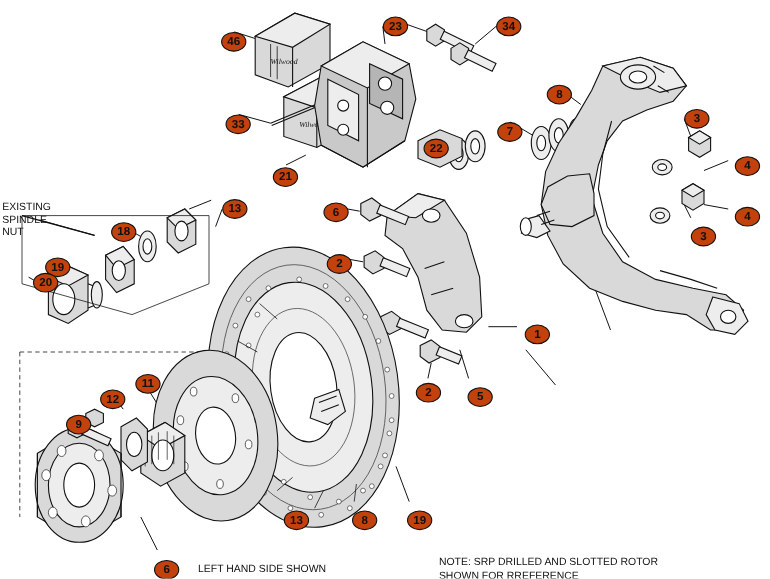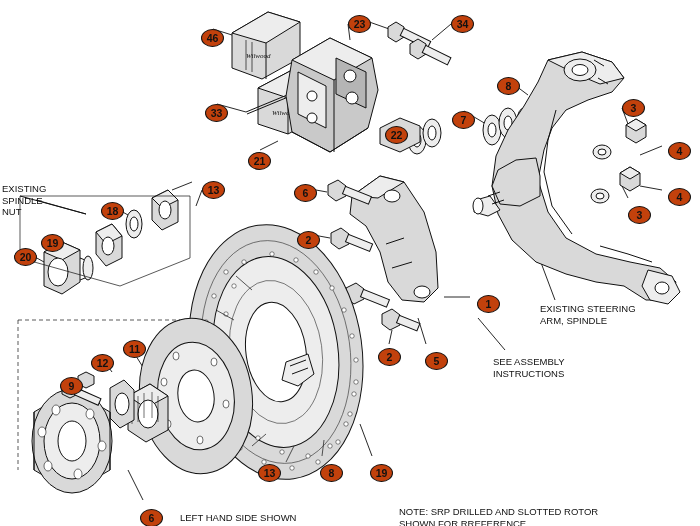--- a/index.html
+++ b/index.html
@@ -336,32 +336,28 @@
   <div class="callout" style="left:140px;top:509px">6</div>
   <div class="callout" style="left:91px;top:354px">12</div>
   <div class="callout" style="left:123px;top:340px">11</div>
   <div class="callout" style="left:258px;top:464px">13</div>
   <div class="callout" style="left:370px;top:464px">19</div>
   <div class="callout" style="left:297px;top:231px">2</div>
   <div class="callout" style="left:320px;top:464px">8</div>
   <div class="callout" style="left:202px;top:181px">13</div>
   <div class="callout" style="left:101px;top:202px">18</div>
   <div class="callout" style="left:41px;top:234px">19</div>
-  <div class="callout" style="left:14px;top:248px">20</div>
+  <div class="callout" style="left:30px;top:248px">20</div>
   <div class="callout" style="left:248px;top:152px">21</div>
   <div class="callout" style="left:385px;top:126px">22</div>
   <div class="callout" style="left:348px;top:15px">23</div>
   <div class="callout" style="left:451px;top:15px">34</div>
   <div class="callout" style="left:201px;top:29px">46</div>
   <div class="callout" style="left:205px;top:104px">33</div>
 
   <div class="note" style="left:2px;top:183px">EXISTING
 SPINDLE
 NUT</div>
-  <div class="note" style="left:540px;top:303px">EXISTING STEERING
-ARM, SPINDLE</div>
-  <div class="note" style="left:493px;top:356px">SEE ASSEMBLY
-INSTRUCTIONS</div>
   <div class="note" style="left:180px;top:512px">LEFT HAND SIDE SHOWN</div>
   <div class="note" style="left:399px;top:506px">NOTE: SRP DRILLED AND SLOTTED ROTOR
             SHOWN FOR RREFERENCE</div>
 
 </div>
 
 </body></html>

